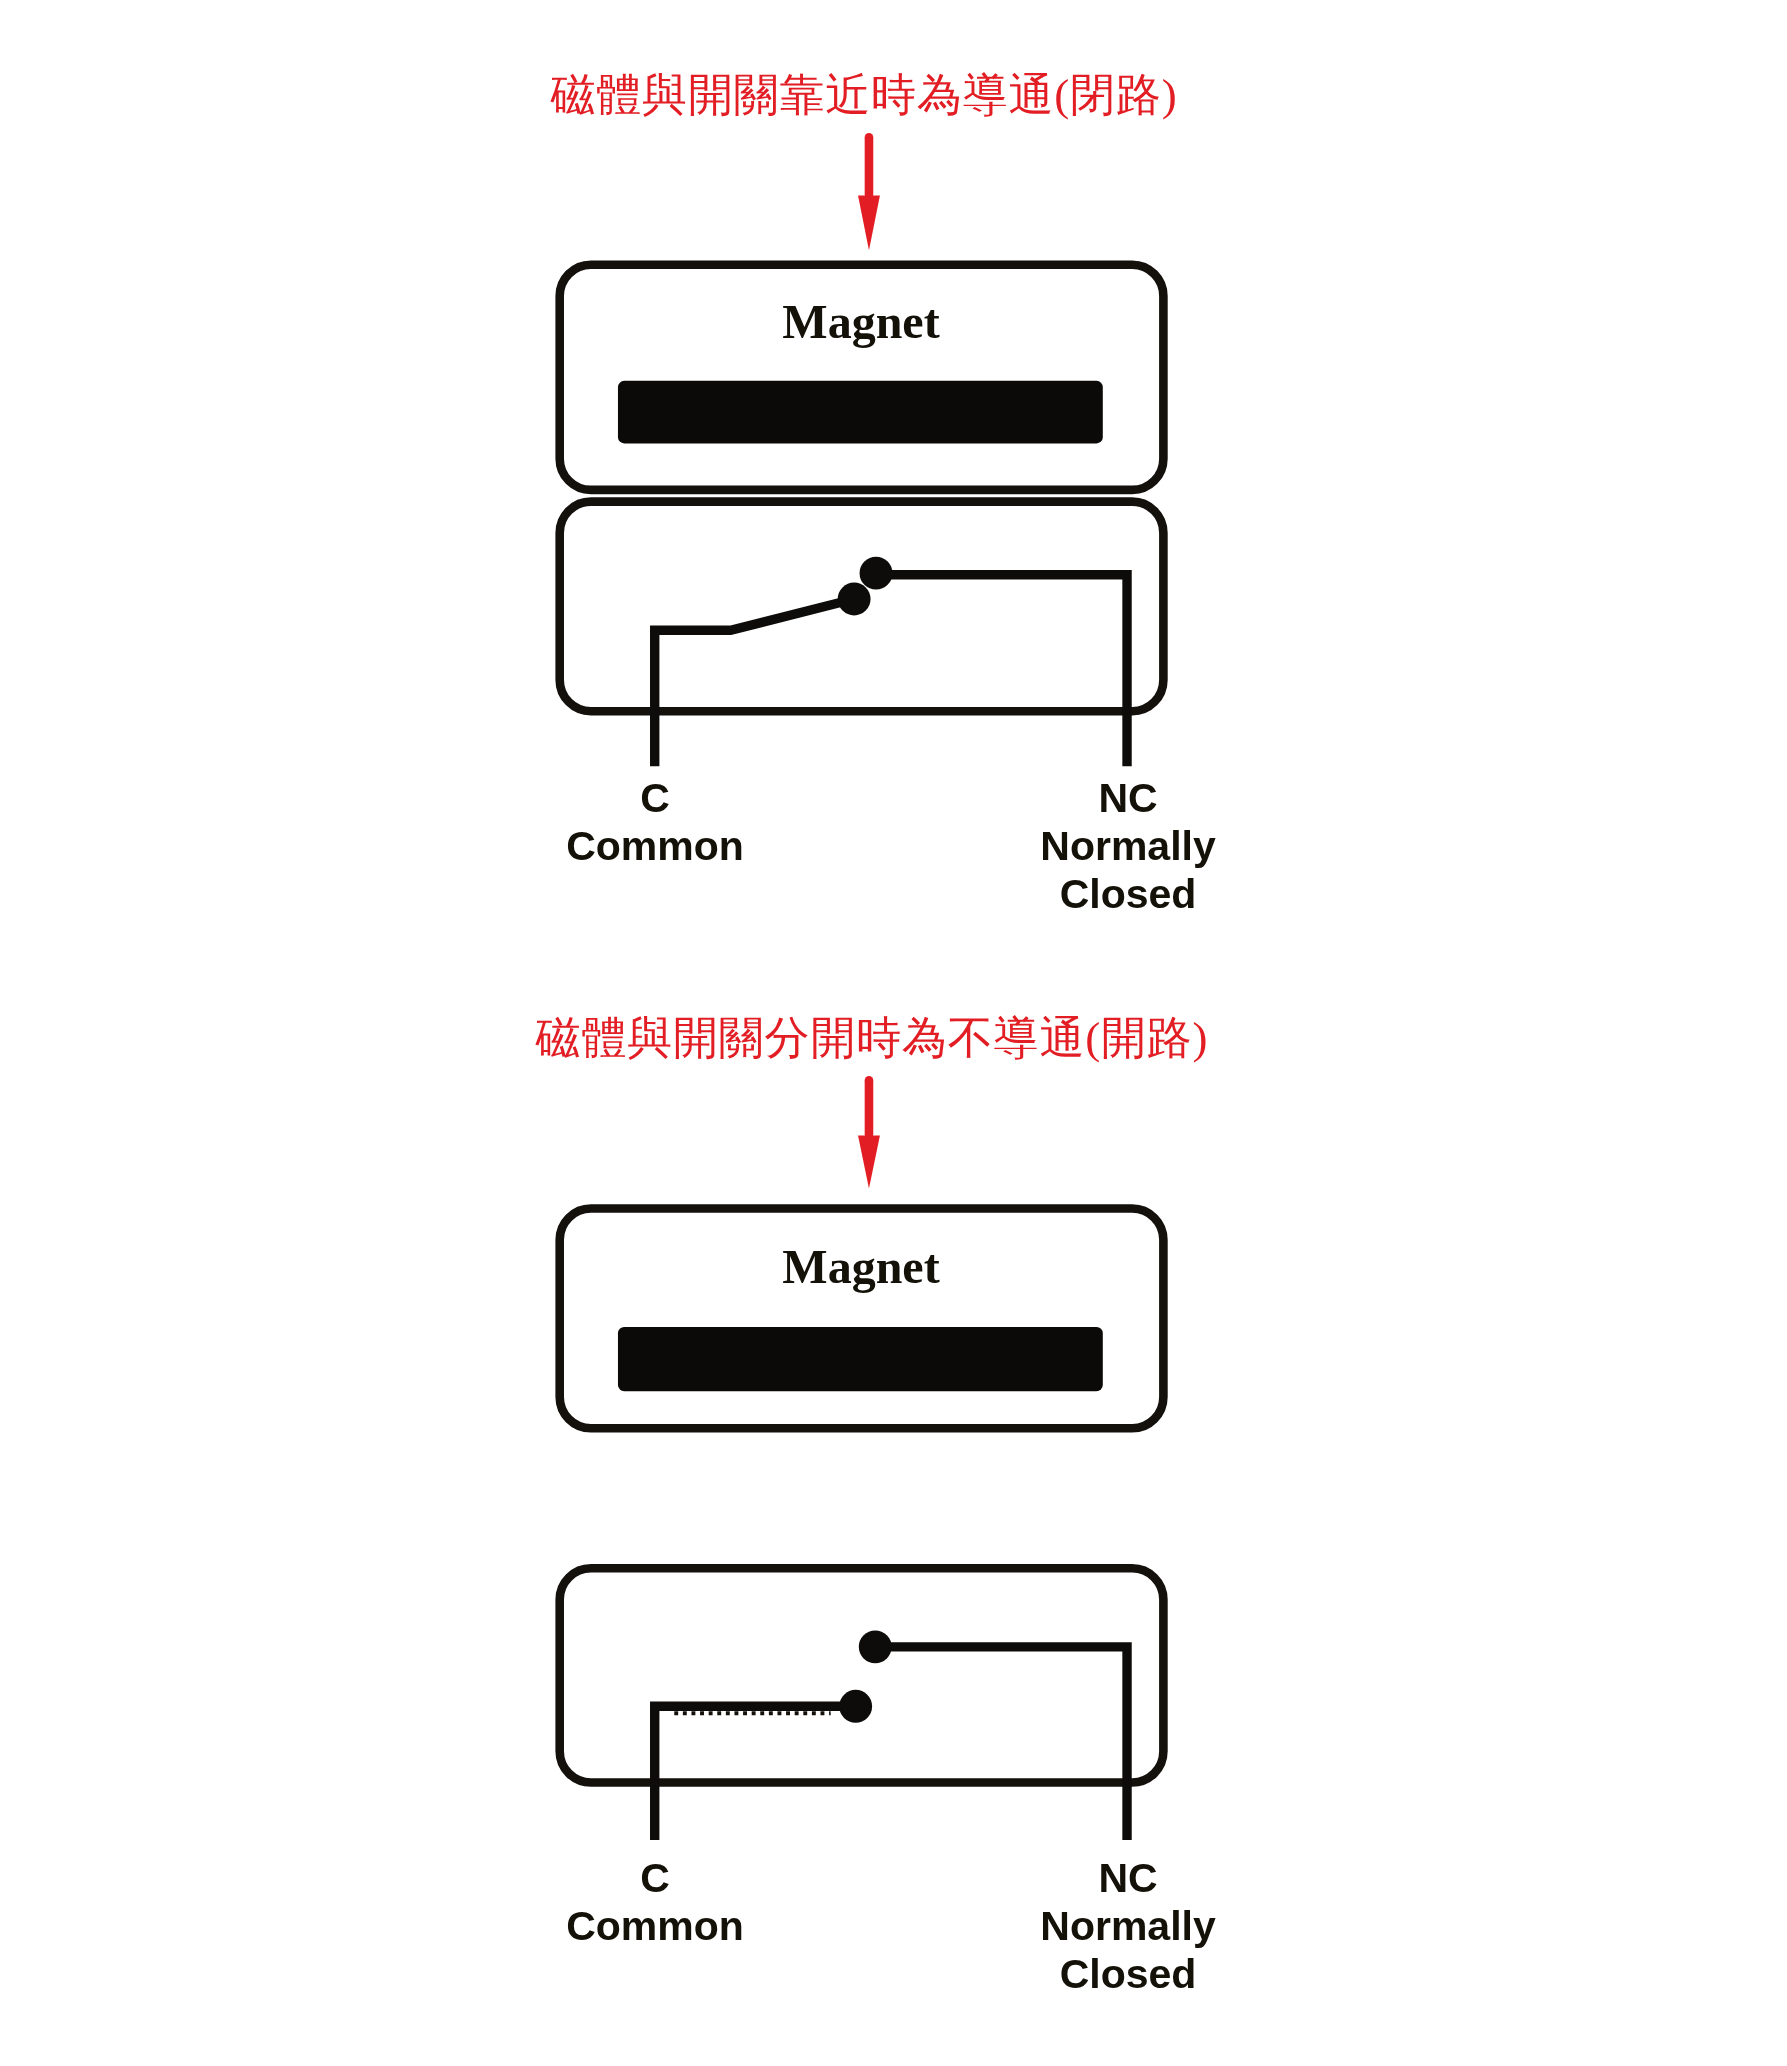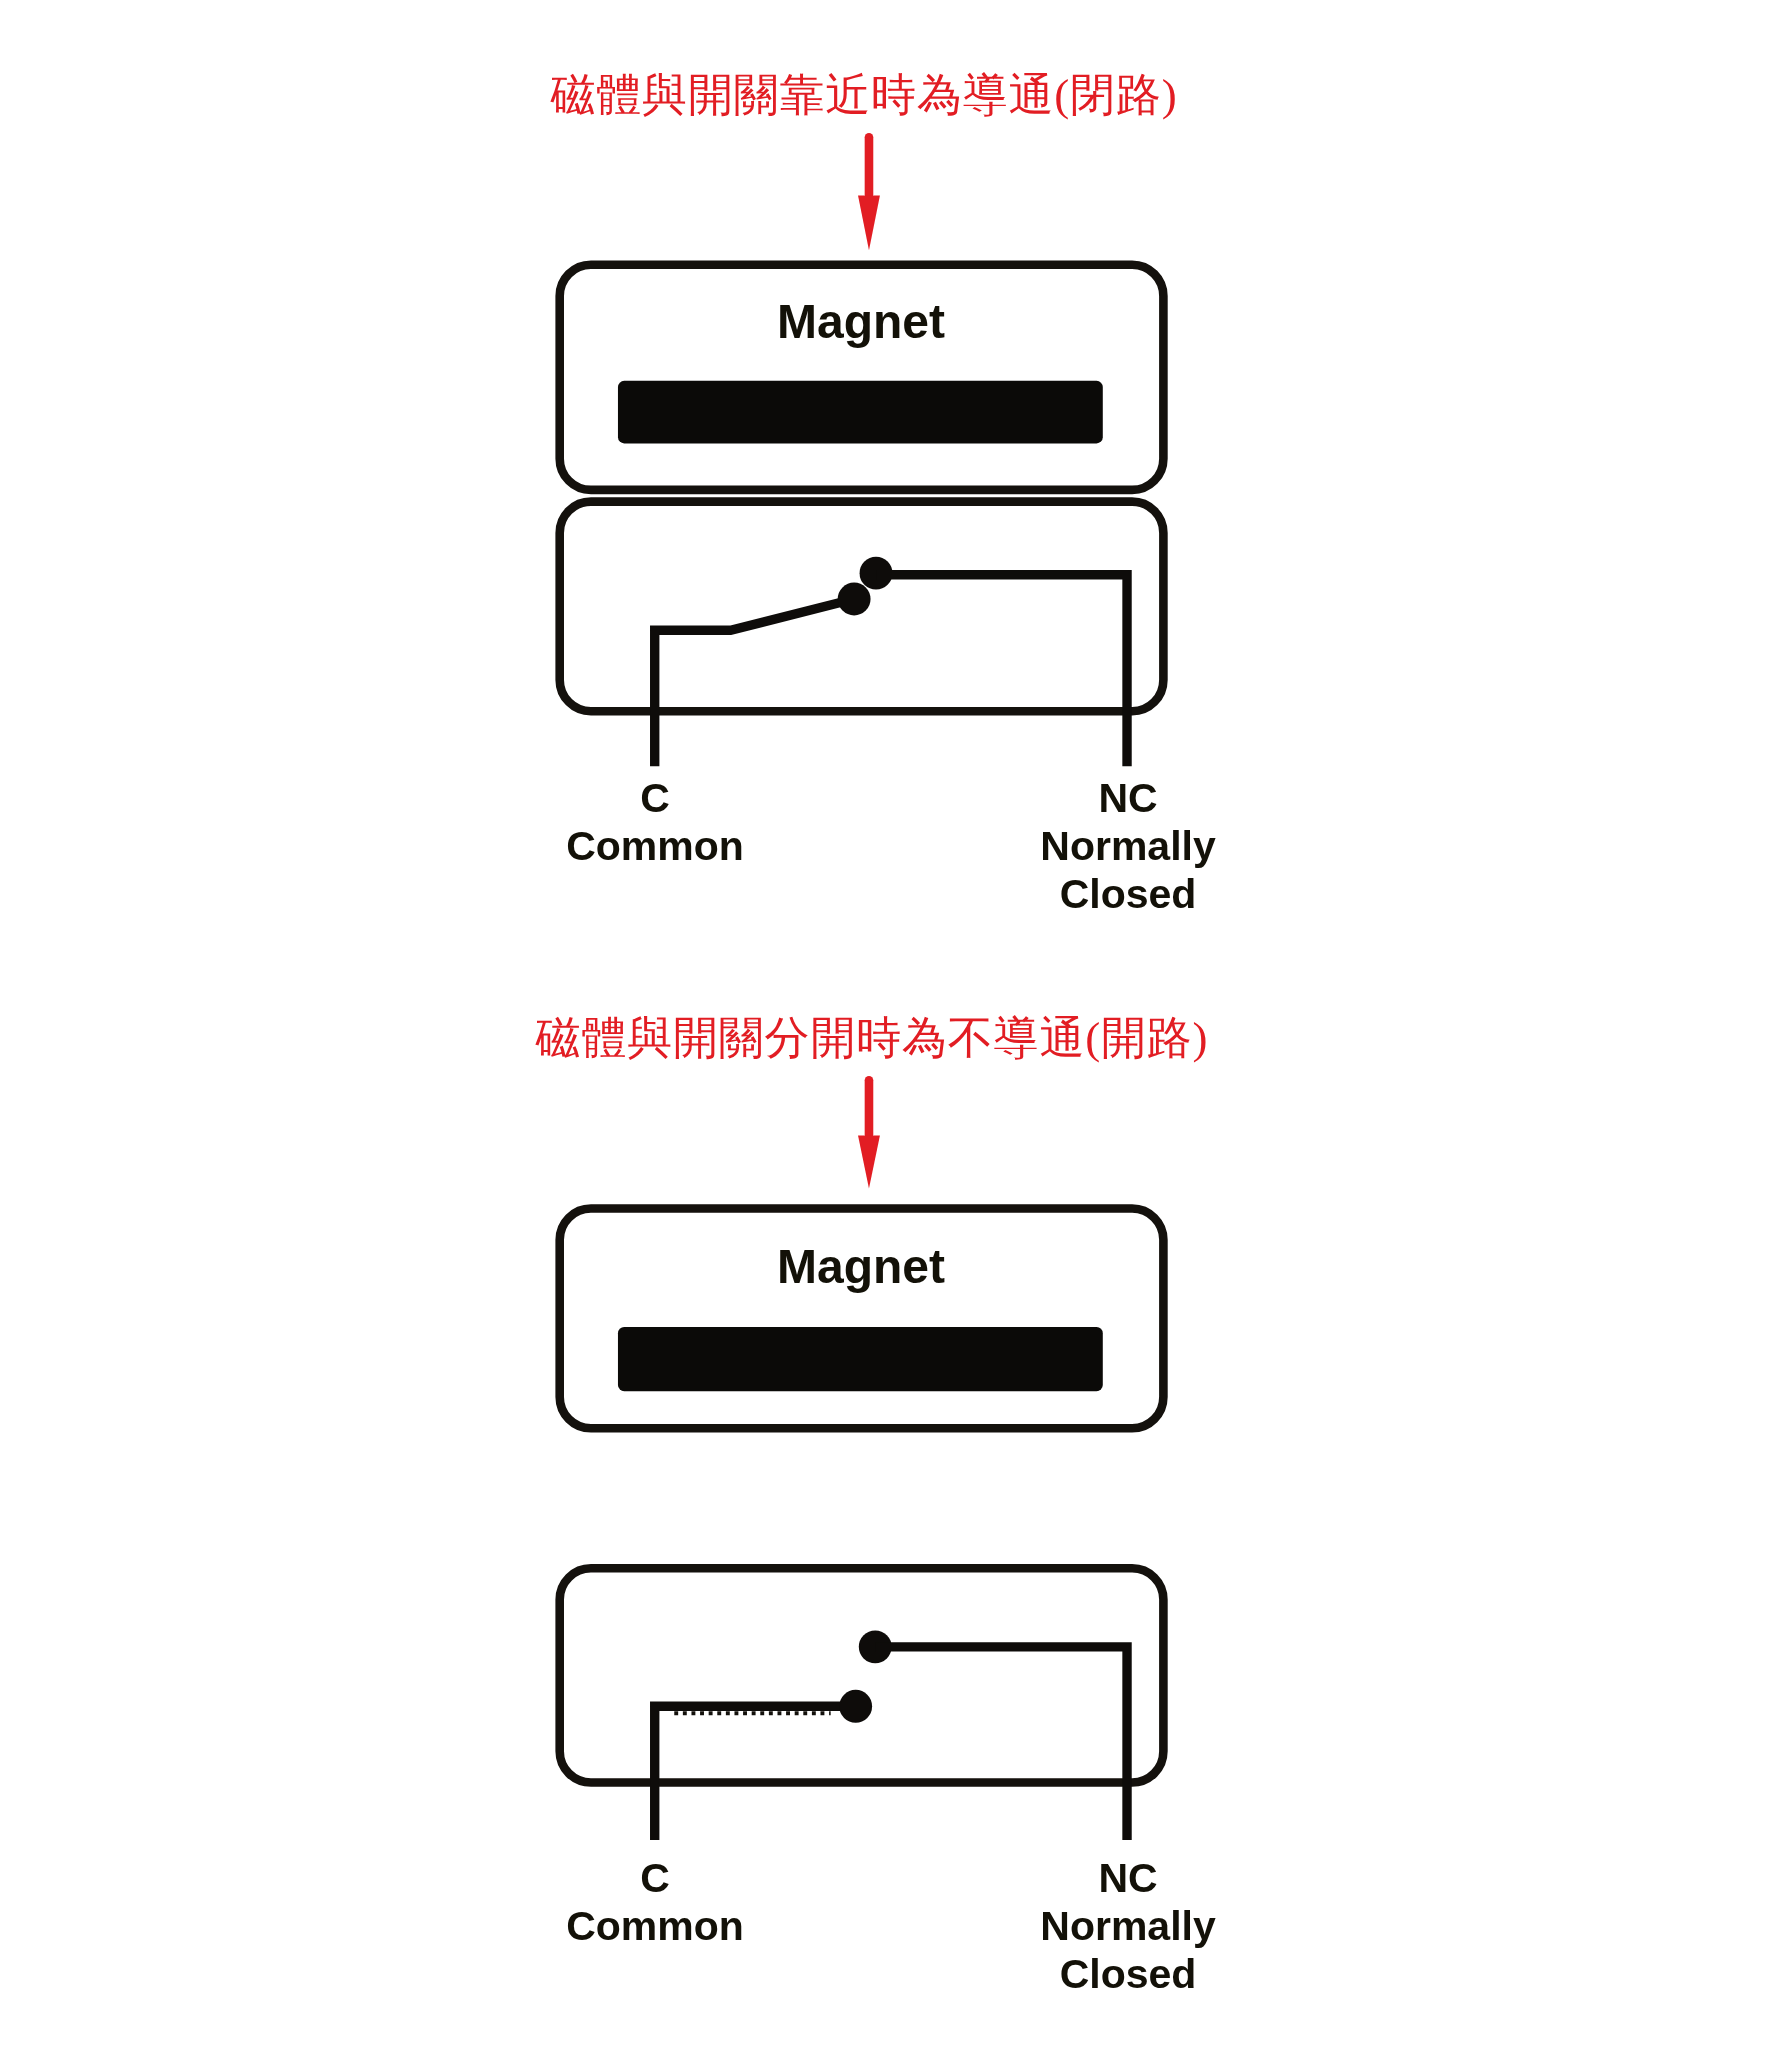--- a/index.html
+++ b/index.html
@@ -53,21 +53,21 @@
     font-family: "Liberation Serif", "DejaVu Serif", serif;
     font-size: 45px;
     line-height: 1.05;
     letter-spacing: 0.8px;
     white-space: nowrap;
   }
   .magnet-label {
     position: absolute;
     transform: translateX(-50%);
     color: #131108;
-    font-family: Liberation Sans, sans-serif;
+    font-family: Liberation Serif, serif;
     font-weight: 700;
     font-size: 48px;
     line-height: 1;
     white-space: nowrap;
   }
   .terminal {
     position: absolute;
     transform: translateX(-50%);
     text-align: center;
     color: #131108;

